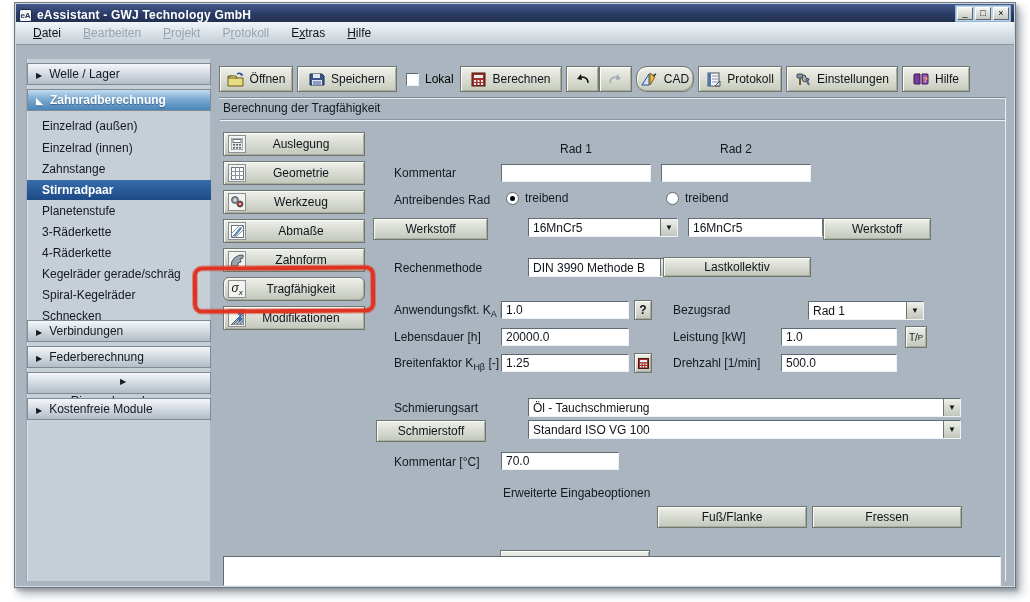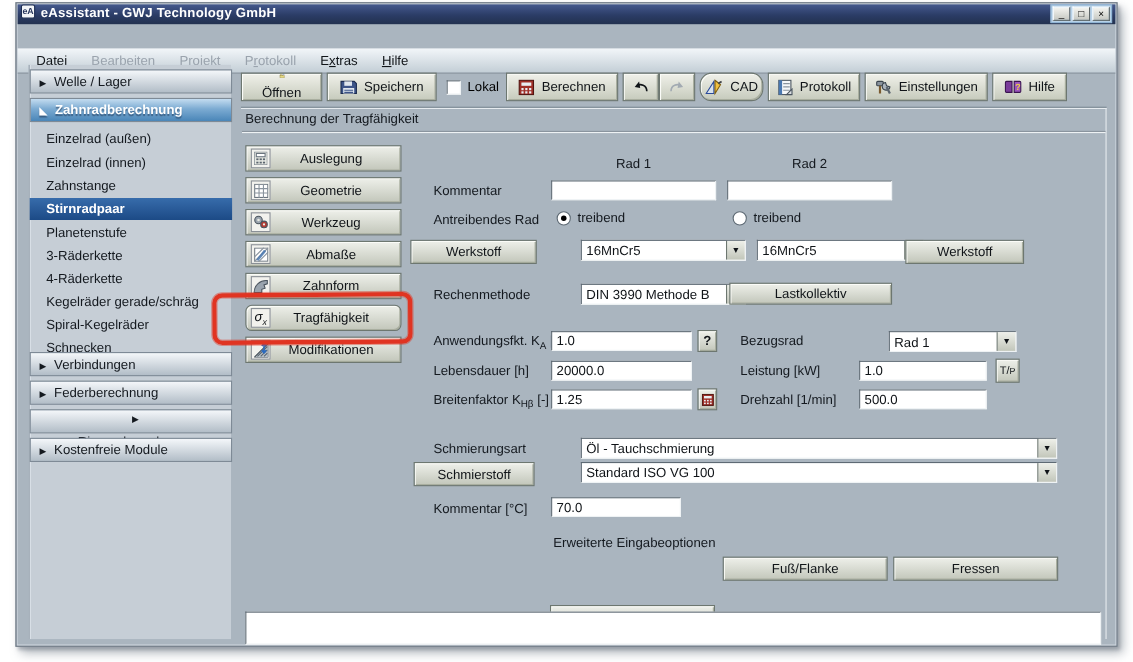--- a/index.html
+++ b/index.html
@@ -6,33 +6,33 @@
   html,body { width:1030px; height:602px; background:#ffffff; font-family:"Liberation Sans", sans-serif; }
   .window {
     position:absolute; left:14px; top:2px; width:1002px; height:586px;
     background:#aab5bf; border:1px solid #6f7984;
     box-shadow: inset 0 0 0 1px #cfd8df, 5px 6px 9px rgba(110,120,132,.55), 2px 3px 3px rgba(110,120,132,.45);
   }
   
   .titlebar {
     position:absolute; left:1px; top:1px; right:1px; height:18px;
     background:linear-gradient(180deg,#45598d 0%, #2b3c66 55%, #22314f 100%);
-    display:flex; align-items:flex-start; padding:0 3px; color:#fff;
+    display:flex; align-items:flex-end; padding:0 3px; color:#fff;
   }
   .title-icon { width:13px; height:13px; background:#f4f6f8; border:1px solid #1c2c50; border-radius:2px;
     font-size:8px; font-weight:bold; color:#27355c; display:flex; align-items:center; justify-content:center; margin-right:5px; }
   .title-text { font-size:12px; font-weight:bold; letter-spacing:.2px; }
   .win-controls { margin-left:auto; display:flex; gap:2px; background:#b8d2e8; padding:1px; border:1px solid #8fb4d4;}
   .win-btn { width:16px; height:13px; font-size:9px; line-height:11px; text-align:center; color:#000;
     background:linear-gradient(#f4f4f0,#c6c8c2); border:1px solid; border-color:#fff #5e6668 #5e6668 #fff; cursor:default; }
   
   .menubar {
     position:absolute; left:1px; top:19px; right:1px; height:23px;
     background:linear-gradient(#f2f6f9,#c3ced6); border-bottom:1px solid #8a96a0;
-    display:flex; align-items:center; gap:4px; padding-left:8px; font-size:12px; color:#101418;margin-top:22px;
+    display:flex; align-items:center; gap:4px; padding-left:8px; font-size:12px; color:#101418;
   }
   .menu-item { padding:2px 9px; }
   .menu-item.disabled { color:#9aa3ad; }
   .mn { text-decoration:underline; }
   
   .sidebar { position:absolute; left:11px; top:56px; width:184px; bottom:6px;
     background:#c6ced6; border-left:1px solid #9aa5af; box-shadow: inset 1px 0 0 #dde4ea; font-size:12px; }
   .acc-header { position:absolute; left:0; width:184px; height:22px; display:flex; align-items:center; gap:7px;
     padding-left:8px; background:linear-gradient(#f4f7fa,#b2bdc7); border:1px solid #7e8a96; color:#14191f; }
   .acc-header.expanded { background:linear-gradient(#c3dcf0 0%, #7cabd2 45%, #4a86b8 100%);
@@ -153,21 +153,21 @@
     </div>
     <div class="acc-header" style="top:339px;">
       <span class="tri"></span>
       <span>Kostenfreie Module</span>
     </div>
   </div>
 
   <div class="main">
 
     <div class="toolbar">
-      <div class="tbtn" style="left:0; width:74px;flex-direction:column;">
+      <div class="tbtn" style="left:0; width:74px;">
         <svg width="17" height="15" viewBox="0 0 17 15">
             <path d="M1 4 h5 l2 2 h8 v8 H1z" fill="#e8dc82" stroke="#6a5a14"></path>
             <path d="M1 6 l3 -2 h5 l1 2z" fill="#f6eeb0" stroke="#6a5a14"></path>
             <path d="M10 2 q3 -2 5 1" fill="none" stroke="#2a4a9a" stroke-width="1.4"></path>
             <path d="M15 1 l1 3 -3 -1z" fill="#2a4a9a"></path>
           </svg>
         <span>Öffnen</span>
       </div>
       <div class="tbtn" style="left:78px; width:100px;">
         <svg width="16" height="15" viewBox="0 0 16 15">

